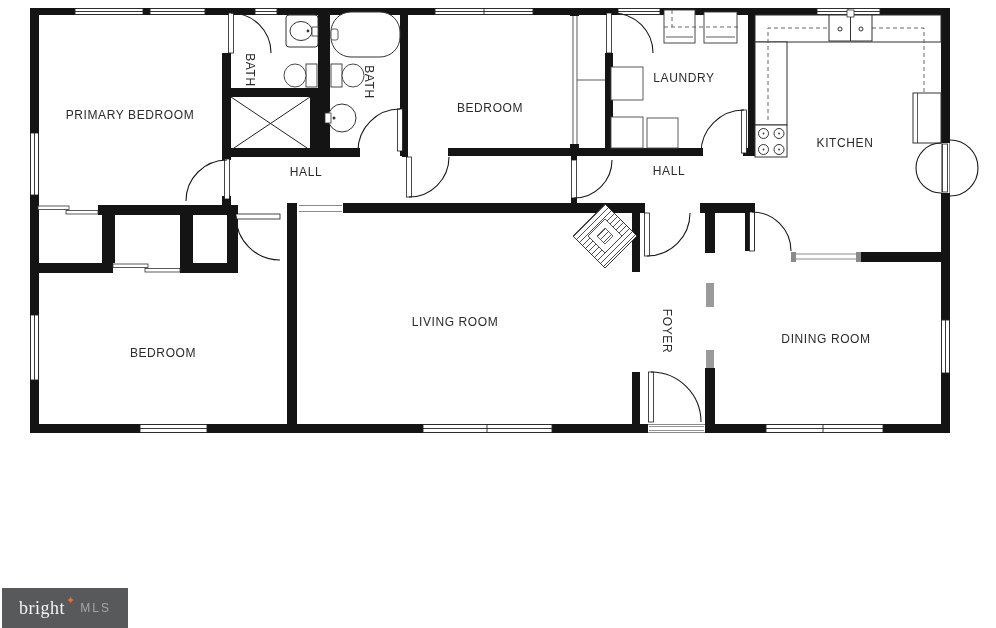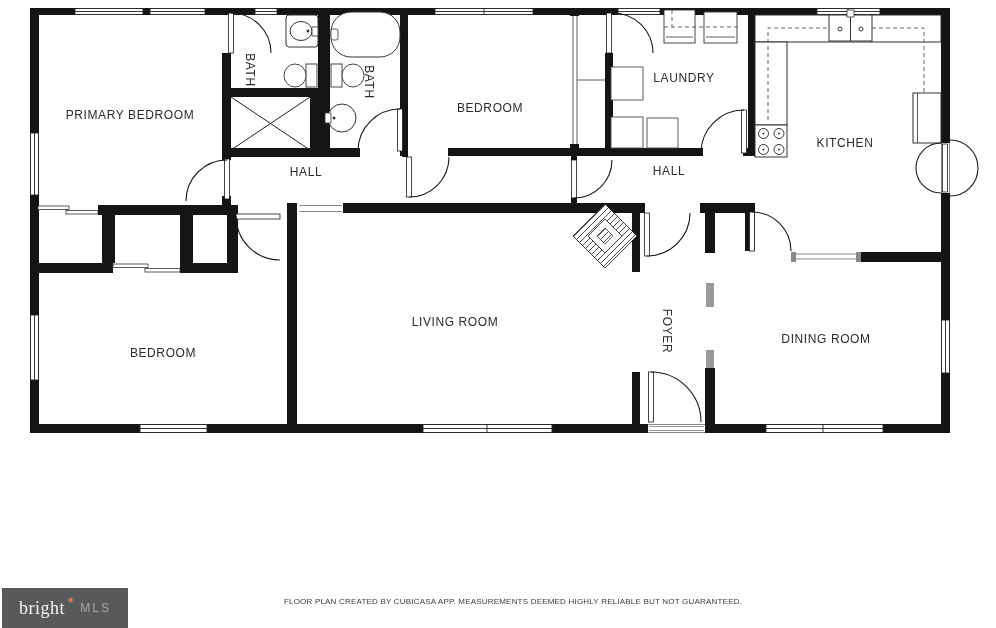--- a/index.html
+++ b/index.html
@@ -319,14 +319,13 @@
     <text class="room-label" x="667" y="335" transform="rotate(90 667 331)">FOYER</text>
     <text class="room-label" x="826" y="343">DINING ROOM</text>
   </g>
 </svg>
 
   <div class="logo">
     <span class="logo-word">bright</span>
       <span class="logo-star">✦</span>
       <span class="logo-mls">MLS</span>
   </div>
-  <div class="disclaimer">FLOOR PLAN CREATED BY CUBICASA APP. MEASUREMENTS DEEMED HIGHLY RELIABLE BUT NOT GUARANTEED.</div>
 </div>
 
 </body></html>

